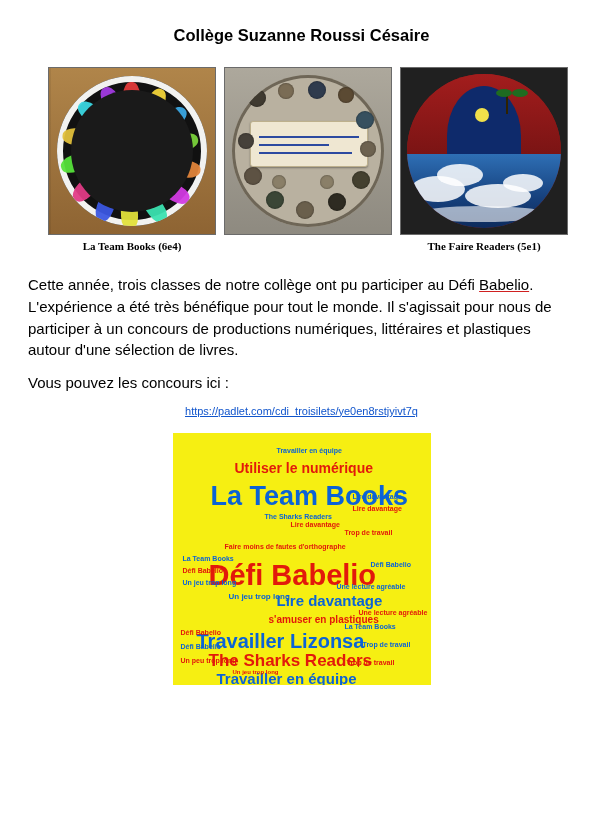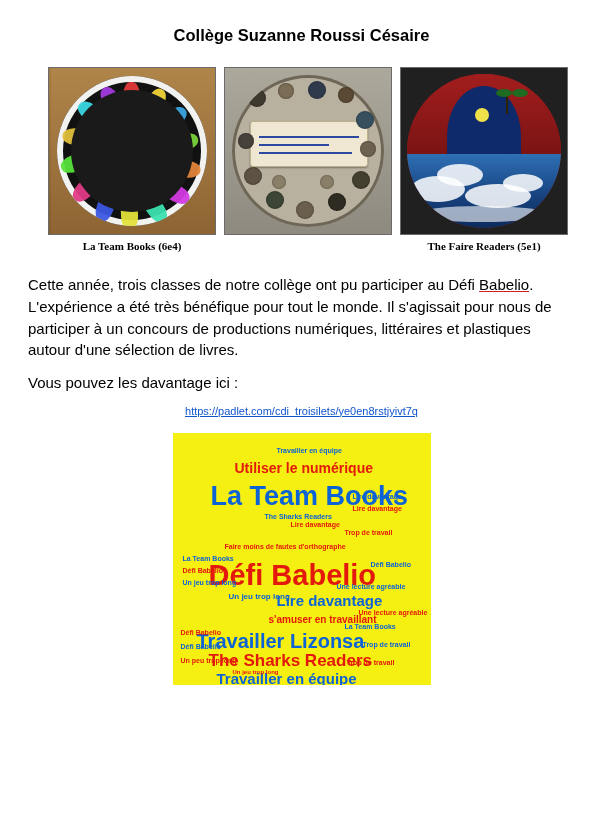--- a/index.html
+++ b/index.html
@@ -309,38 +309,38 @@
       <div class="photo-caption">The Faire Readers (5e1)</div>
     </div>
 
   </div>
 
   <div class="body-text">
     <p>
       <span>Cette année, trois classes de notre collège ont pu participer au Défi </span><span class="red-under">Babelio</span><span>. L'expérience a été très bénéfique pour tout le monde. Il s'agissait pour nous de participer à un concours de productions numériques, littéraires et plastiques autour d'une sélection de livres.</span>
     </p>
     <p>
-      <span>Vous pouvez les davantage ici :</span>
+      <span>Vous pouvez les concours ici :</span>
     </p>
   </div>
 
   <div class="link-line">
     <a href="#">https://padlet.com/cdi_troisilets/ye0en8rstjyivt7q</a>
   </div>
 
   <div class="cloud-wrap">
     <div class="cloud" id="word-cloud" style="background: rgb(246, 239, 18);">
         <span class="w" style="left: 38px; top: 50px; font-size: 27px; color: rgb(11, 99, 214);">La Team Books</span>
         <span class="w" style="left: 36px; top: 128px; font-size: 29px; color: rgb(226, 25, 11);">Défi Babelio</span>
         <span class="w" style="left: 24px; top: 198px; font-size: 20px; color: rgb(11, 99, 214);">Travailler Lizonsa</span>
         <span class="w" style="left: 36px; top: 219px; font-size: 17px; color: rgb(226, 25, 11);">The Sharks Readers</span>
         <span class="w" style="left: 44px; top: 238px; font-size: 15px; color: rgb(11, 99, 214);">Travailler en équipe</span>
         <span class="w" style="left: 62px; top: 28px; font-size: 14px; color: rgb(226, 25, 11);">Utiliser le numérique</span>
         <span class="w" style="left: 104px; top: 160px; font-size: 15px; color: rgb(11, 99, 214);">Lire davantage</span>
-        <span class="w" style="left: 96px; top: 182px; font-size: 10px; color: rgb(226, 25, 11);">s'amuser en travaillant</span>
+        <span class="w" style="left: 96px; top: 182px; font-size: 10px; color: rgb(226, 25, 11);">s'amuser en plastiques</span>
         <span class="w" style="left: 56px; top: 160px; font-size: 8px; color: rgb(11, 99, 214);">Un jeu trop long</span>
         <span class="w" style="left: 52px; top: 110px; font-size: 7px; color: rgb(226, 25, 11);">Faire moins de fautes d'orthographe</span>
         <span class="w" style="left: 172px; top: 96px; font-size: 7px; color: rgb(226, 25, 11);">Trop de travail</span>
         <span class="w" style="left: 164px; top: 150px; font-size: 7px; color: rgb(11, 99, 214);">Une lecture agréable</span>
         <span class="w" style="left: 174px; top: 226px; font-size: 7px; color: rgb(226, 25, 11);">Trop de travail</span>
         <span class="w" style="left: 172px; top: 190px; font-size: 7px; color: rgb(11, 99, 214);">La Team Books</span>
         <span class="w" style="left: 8px; top: 196px; font-size: 7px; color: rgb(226, 25, 11);">Défi Babelio</span>
         <span class="w" style="left: 8px; top: 210px; font-size: 7px; color: rgb(11, 99, 214);">Défi Babelio</span>
         <span class="w" style="left: 8px; top: 224px; font-size: 7px; color: rgb(226, 25, 11);">Un peu trop long</span>
         <span class="w" style="left: 180px; top: 60px; font-size: 7px; color: rgb(11, 99, 214);">Lire davantage</span>

